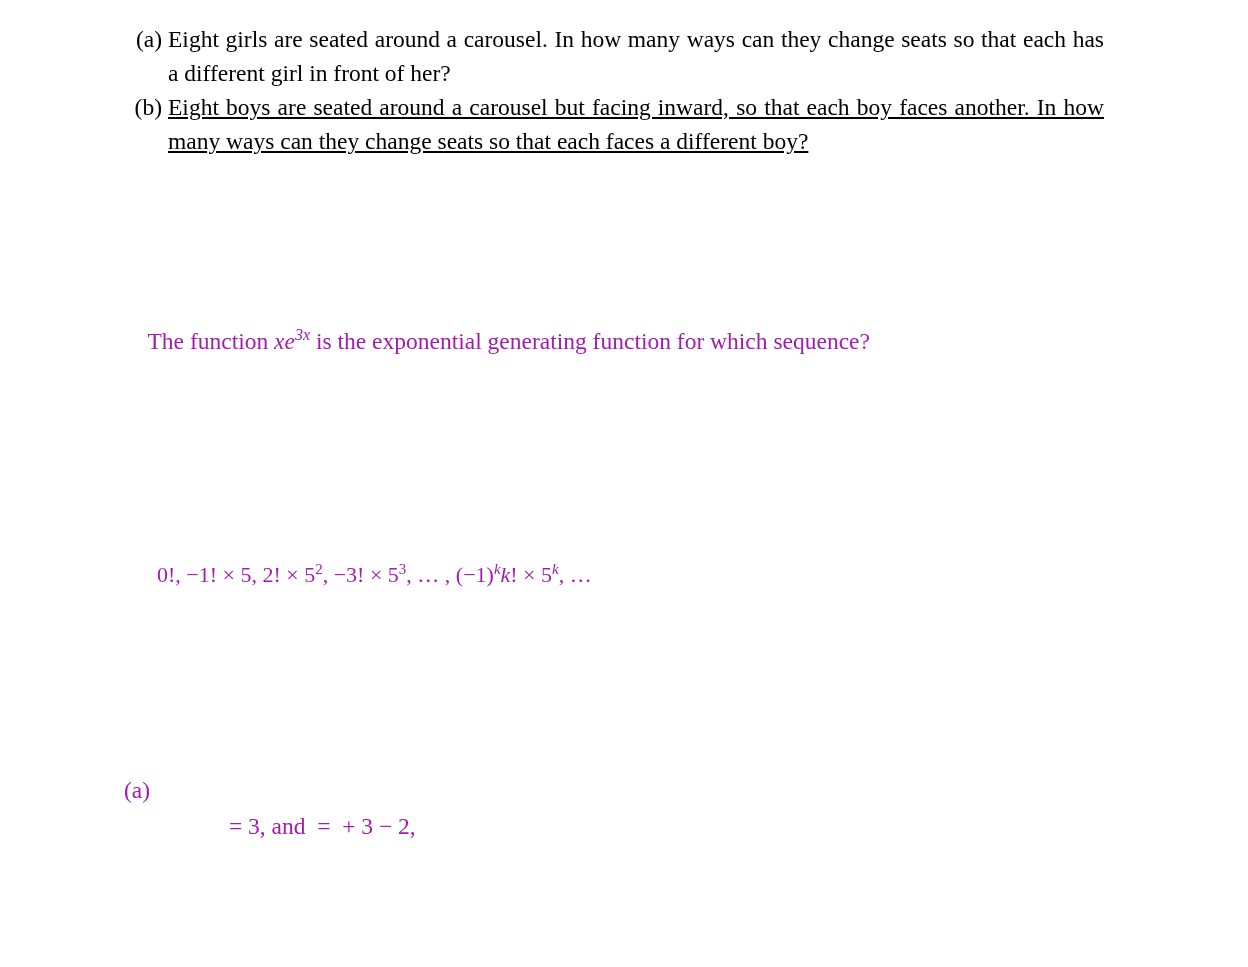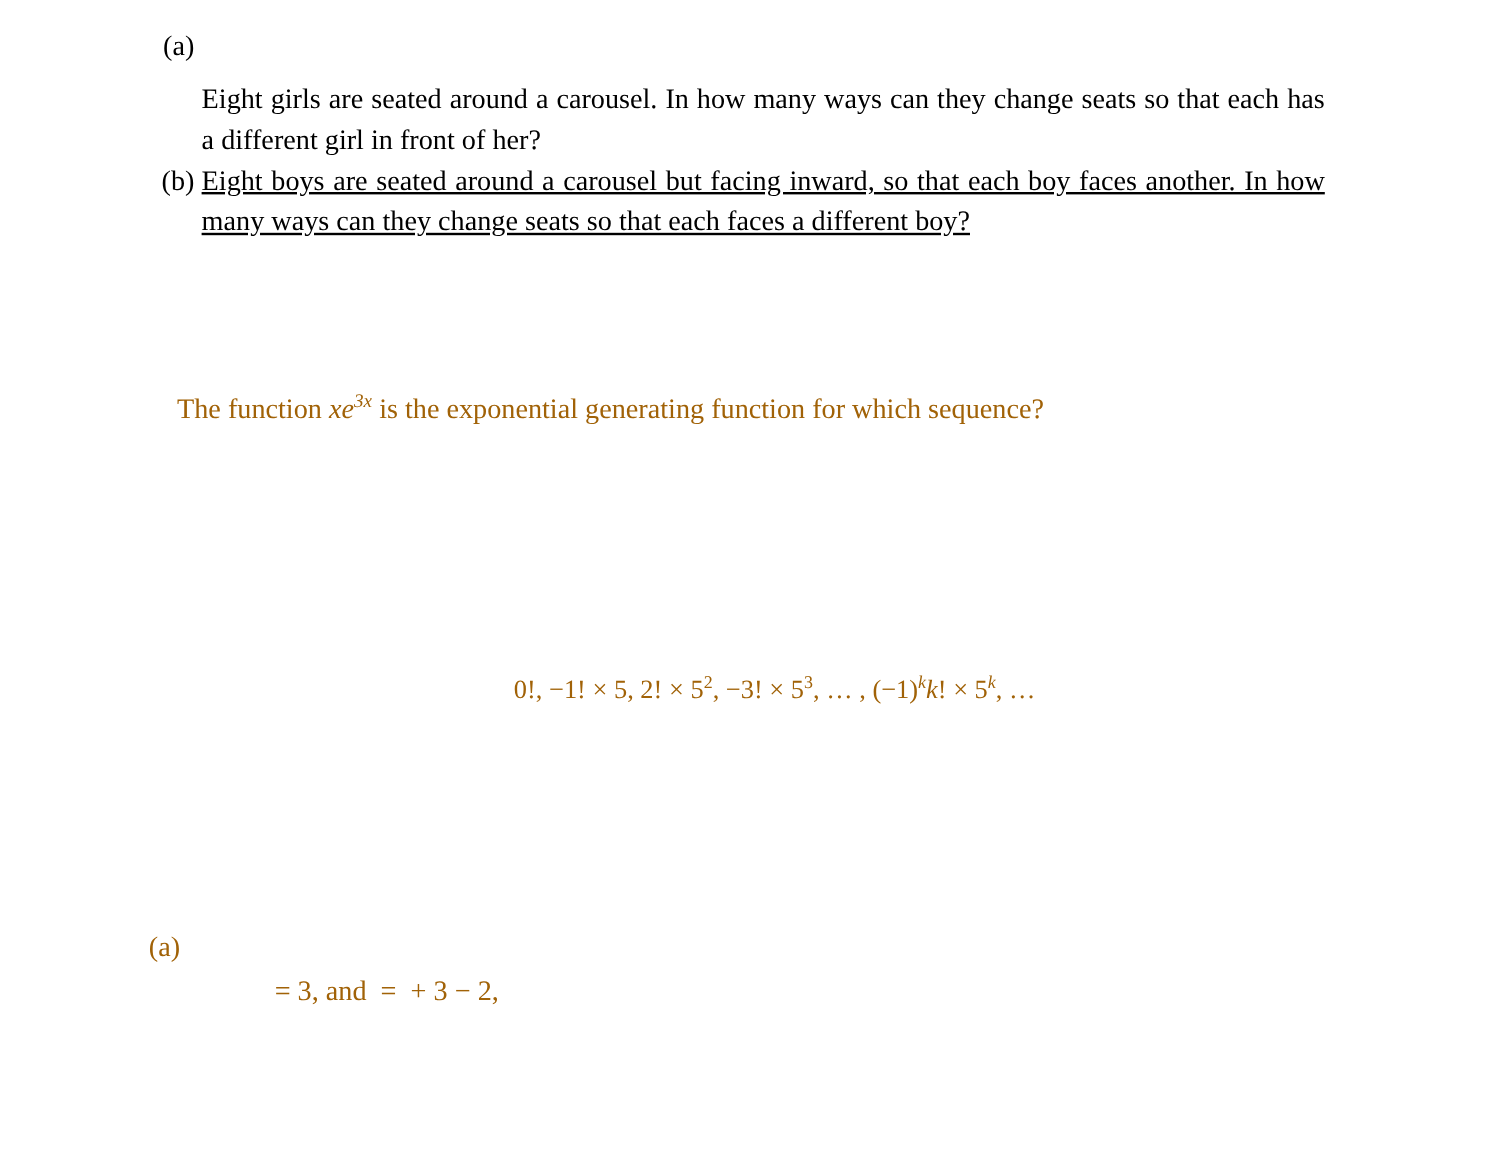--- a/index.html
+++ b/index.html
@@ -20,21 +20,21 @@
     width: 1248px;
     height: 967px;
   }
   .block {
     position: absolute;
   }
   .txt {
     font-family: "Liberation Serif", serif;
     font-size: 23.5px;
     line-height: 34px;
-    color: #a16207;
+    color: #a21caf;
     white-space: pre-wrap;
   }
   
   .qlist {
     display: block;
   }
   .qitem {
     display: flex;
     align-items: flex-start;
   }
@@ -63,21 +63,21 @@
     font-size: 0.68em;
     vertical-align: super;
     line-height: 0;
   }
   sub {
     font-size: 0.68em;
     vertical-align: sub;
     line-height: 0;
   }
   .centered {
-    text-align: center;
+    text-align: left;
   }
   .justify {
     text-align: justify;
   }
   .recur-row {
     display: flex;
     align-items: flex-start;
     line-height: 36px;
   }
   .recur-label {
@@ -90,21 +90,21 @@
 </style>
 </head>
 <body>
 
 <div class="page">
 
   <div class="block qlist" style="left:104px; top:22px; width:1000px;">
 
     <div class="qitem" style="margin-bottom:0px;">
       <div class="qlabel" style="width:58px;">(a)</div>
-      <div class="qbody" style="width:985px; padding-left:6px;margin-top:44px;">Eight girls are seated around a carousel. In how many ways can they change seats so that each has a different girl in front of her?</div>
+      <div class="qbody" style="width:985px; padding-left:6px;">Eight girls are seated around a carousel. In how many ways can they change seats so that each has a different girl in front of her?</div>
     </div>
 
     <div class="qitem">
       <div class="qlabel" style="width:58px;">(b)</div>
       <div class="qbody" style="width:985px; padding-left:6px;text-decoration:underline;">Eight boys are seated around a carousel but facing inward, so that each boy faces another. In how many ways can they change seats so that each faces a different boy?</div>
     </div>
   </div>
 
   <div class="block txt" style="left:124px; top:290px; width:1010px;">
     <span>The function </span><span class="math">xe</span><sup class="math">3x</sup><span> is the exponential generating function for which sequence?</span>

